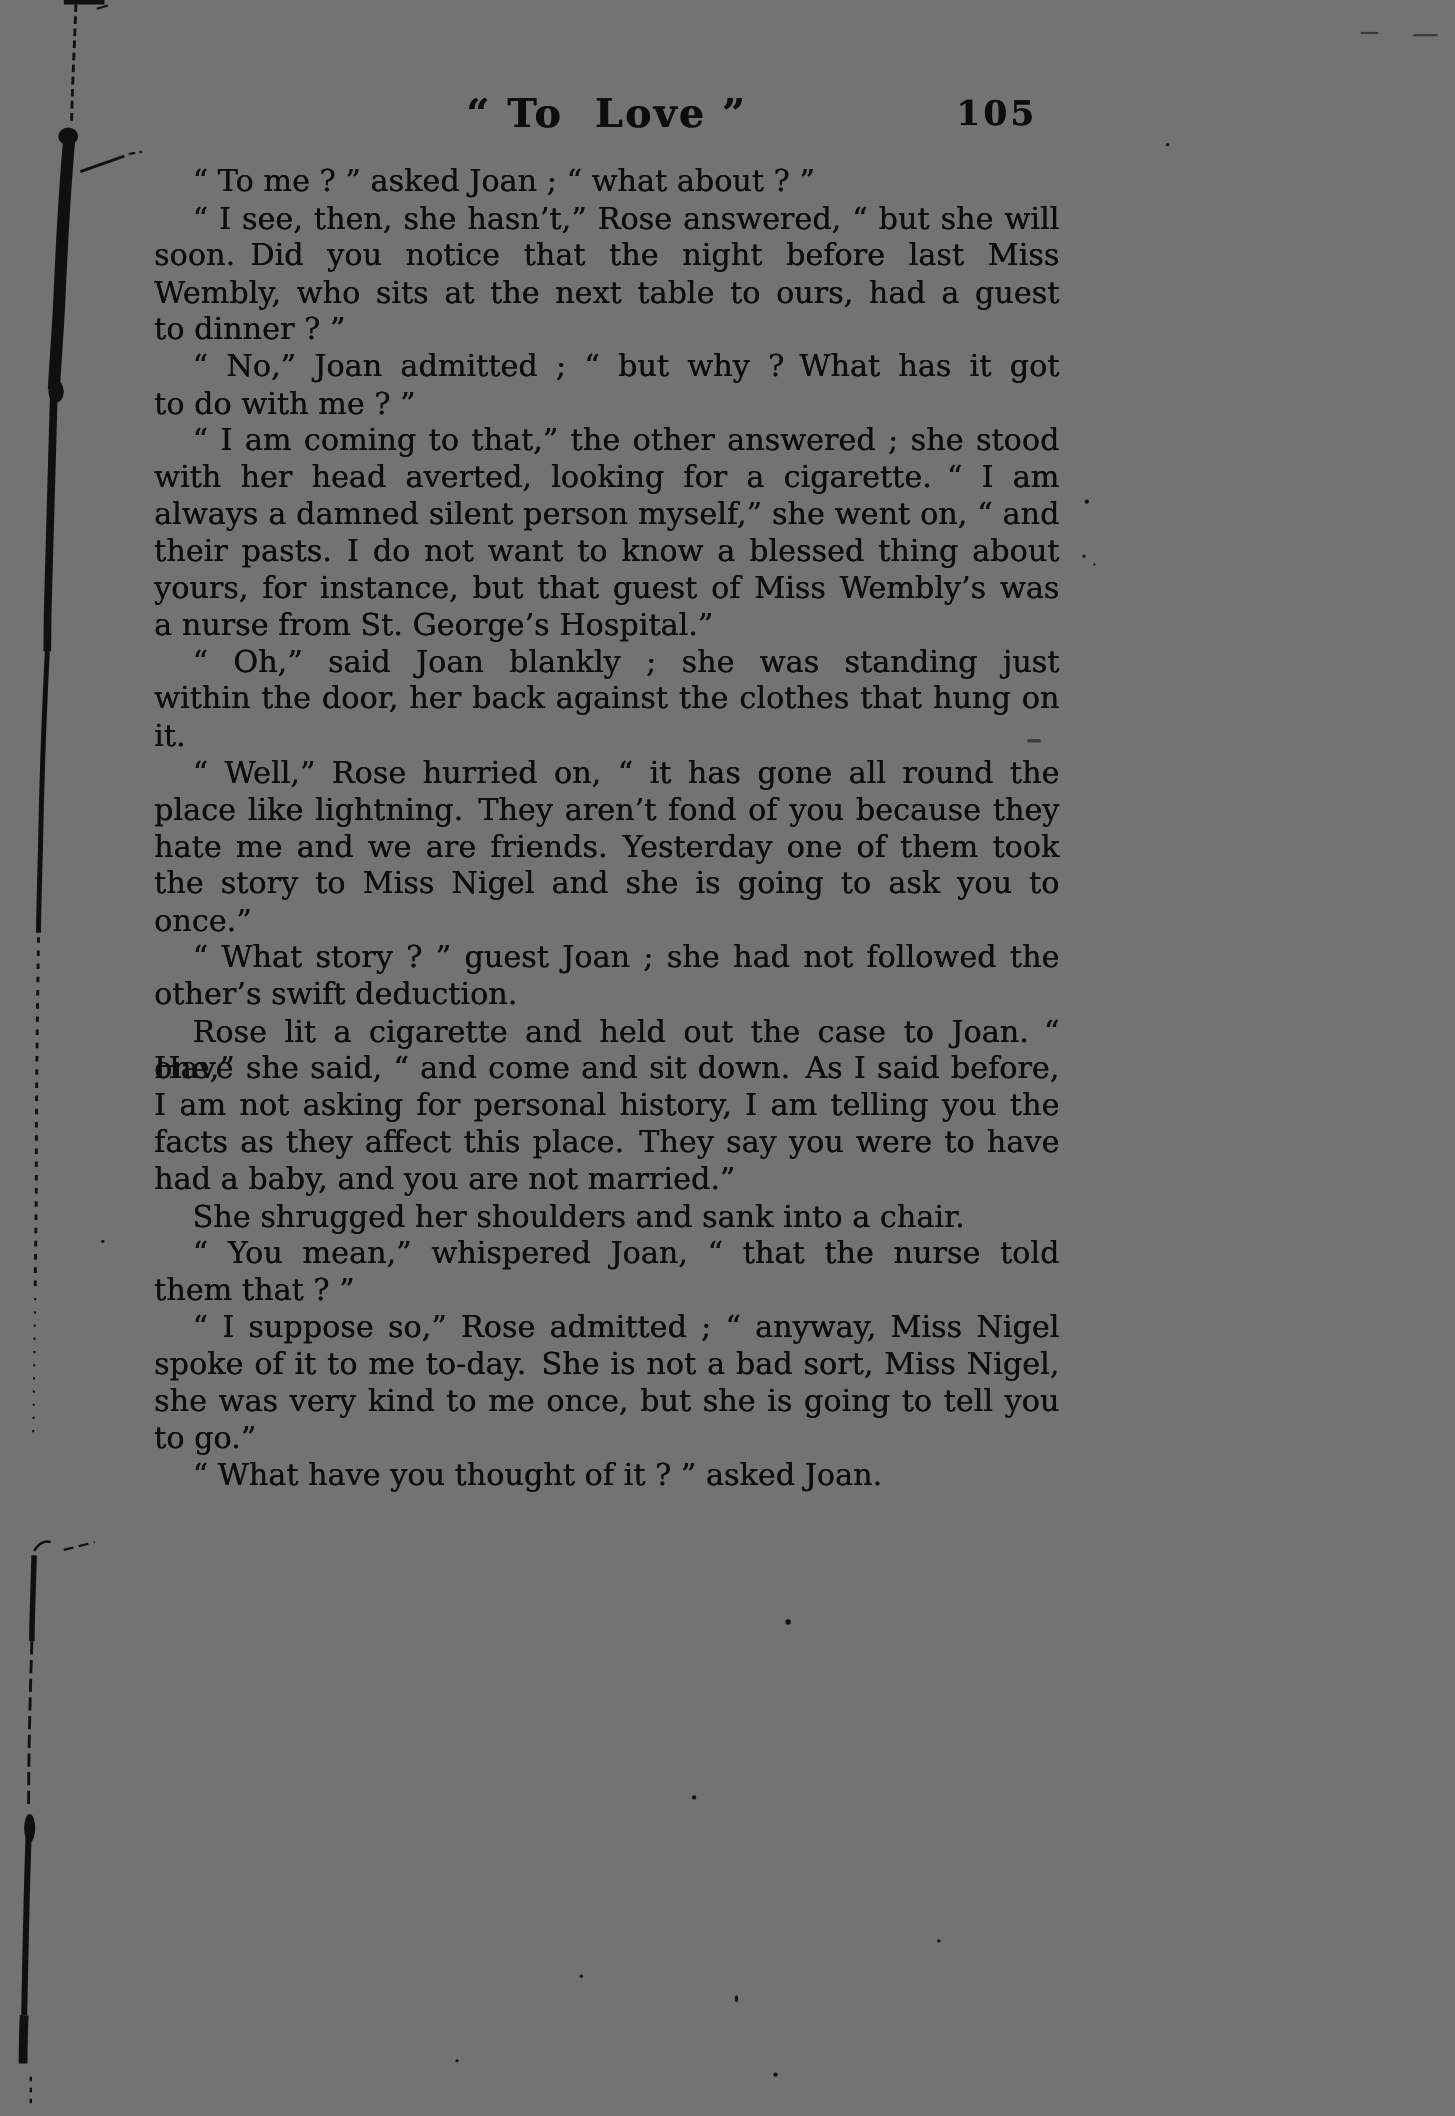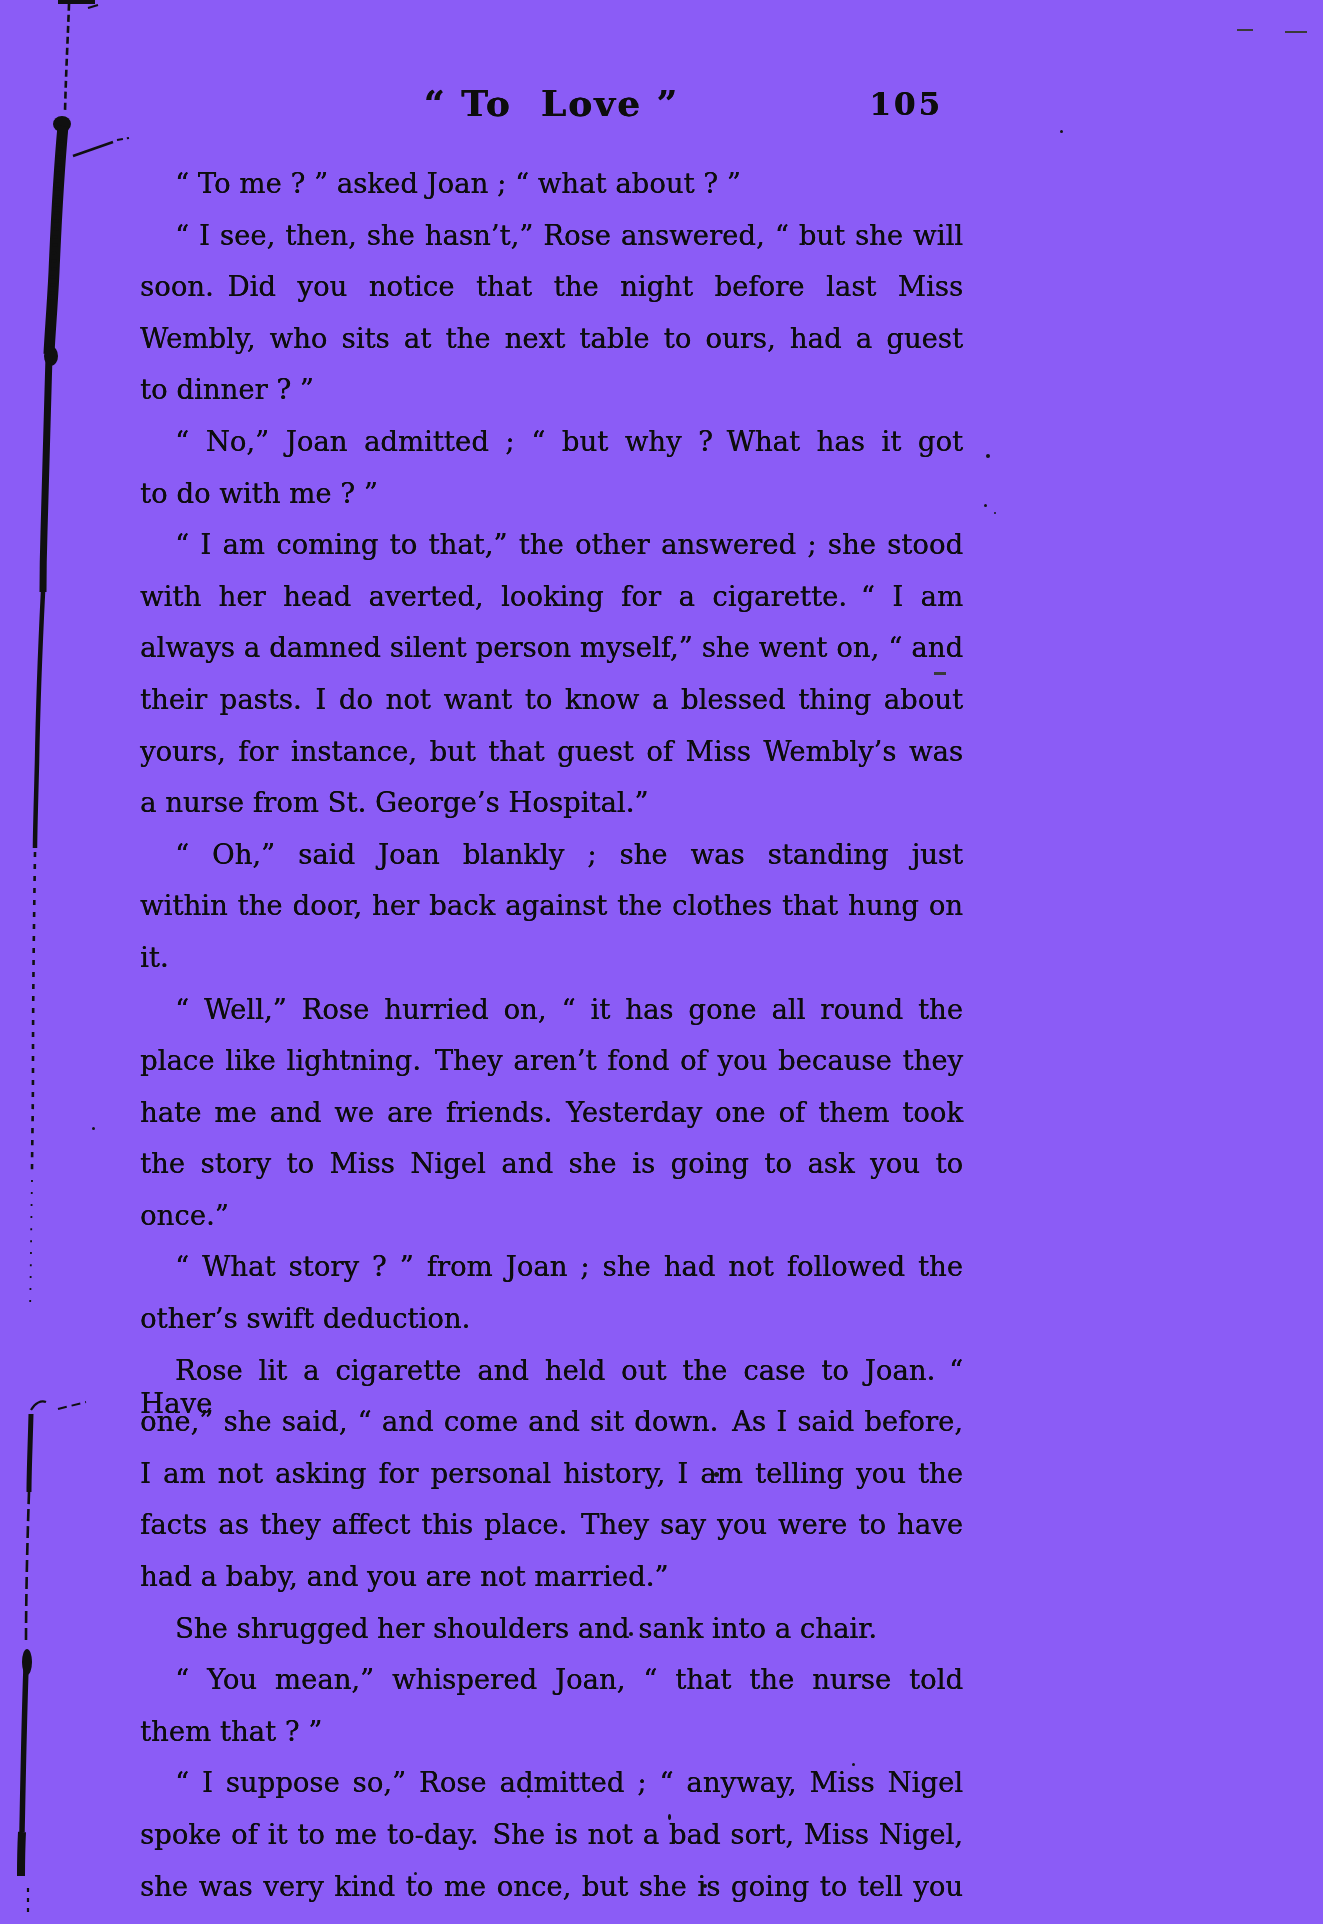--- a/index.html
+++ b/index.html
@@ -6,21 +6,21 @@
   body {
     width: 1323px; height: 1924px;
     background: #ffffff;
     color: #0d0d0d;
     font-family: "DejaVu Serif", "Liberation Serif", serif;
     position: relative;
     overflow: hidden;
   }
   .page {
     position: absolute; inset: 0;
-    background: #8b5cf6;
+    background: #737373;
   }
   .page-header {
     position: absolute;
     top: 82px; left: 140px; width: 823px; height: 52px;
   }
   .book-title {
     position: absolute; left: 0; right: 0; top: 0;
     text-align: center;
     font-size: 36px; font-weight: bold;
     letter-spacing: 2px;
@@ -39,21 +39,20 @@
     font-size: 27.5px;
     line-height: 33.6px;
     text-shadow: 0.3px 0 0 currentColor;
   }
   .line {
     text-align: justify;
     text-align-last: justify;
     height: 33.6px;
     overflow: visible;
     white-space: nowrap;
-    margin-top: 18px;
   }
   .line.justified { white-space: normal; }
   .line.last {
     text-align: left;
     text-align-last: left;
   }
   .line.first { text-indent: 35px; }
   
   .artifact-svg { position: absolute; left: 0; top: 0; pointer-events: none; }
   .speck {
@@ -137,21 +136,21 @@
       <div class="line justified">yours, for instance, but that guest of Miss Wembly’s was</div>
       <div class="line last">a nurse from St. George’s Hospital.”</div>
       <div class="line first justified">“ Oh,” said Joan blankly ; she was standing just</div>
       <div class="line justified">within the door, her back against the clothes that hung on</div>
       <div class="line last">it.</div>
       <div class="line first justified">“ Well,” Rose hurried on, “ it has gone all round the</div>
       <div class="line justified">place like lightning. They aren’t fond of you because they</div>
       <div class="line justified">hate me and we are friends. Yesterday one of them took</div>
       <div class="line justified">the story to Miss Nigel and she is going to ask you to</div>
       <div class="line last">once.”</div>
-      <div class="line first justified">“ What story ? ” from Joan ; she had not followed the</div>
+      <div class="line first justified">“ What story ? ” guest Joan ; she had not followed the</div>
       <div class="line last">other’s swift deduction.</div>
       <div class="line first justified">Rose lit a cigarette and held out the case to Joan. “ Have</div>
       <div class="line justified">one,” she said, “ and come and sit down. As I said before,</div>
       <div class="line justified">I am not asking for personal history, I am telling you the</div>
       <div class="line justified">facts as they affect this place. They say you were to have</div>
       <div class="line last">had a baby, and you are not married.”</div>
       <div class="line first last">She shrugged her shoulders and sank into a chair.</div>
       <div class="line first justified">“ You mean,” whispered Joan, “ that the nurse told</div>
       <div class="line last">them that ? ”</div>
       <div class="line first justified">“ I suppose so,” Rose admitted ; “ anyway, Miss Nigel</div>

